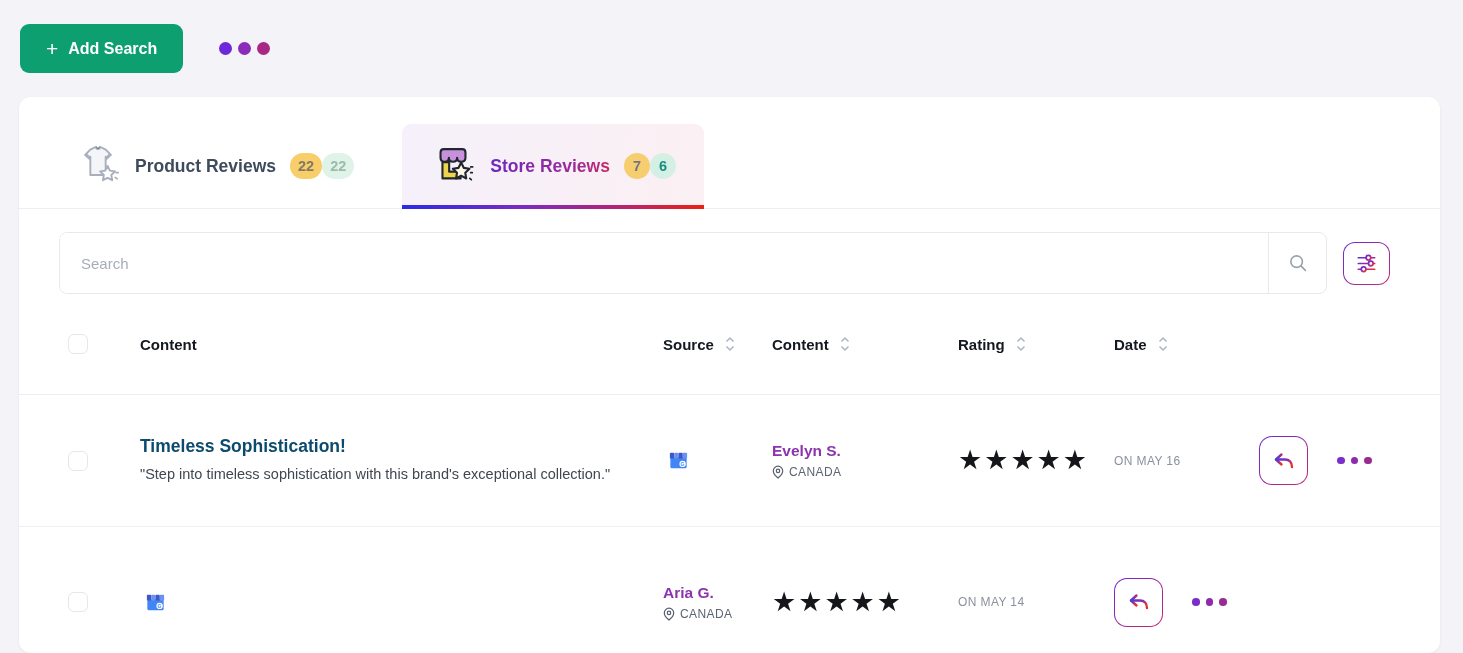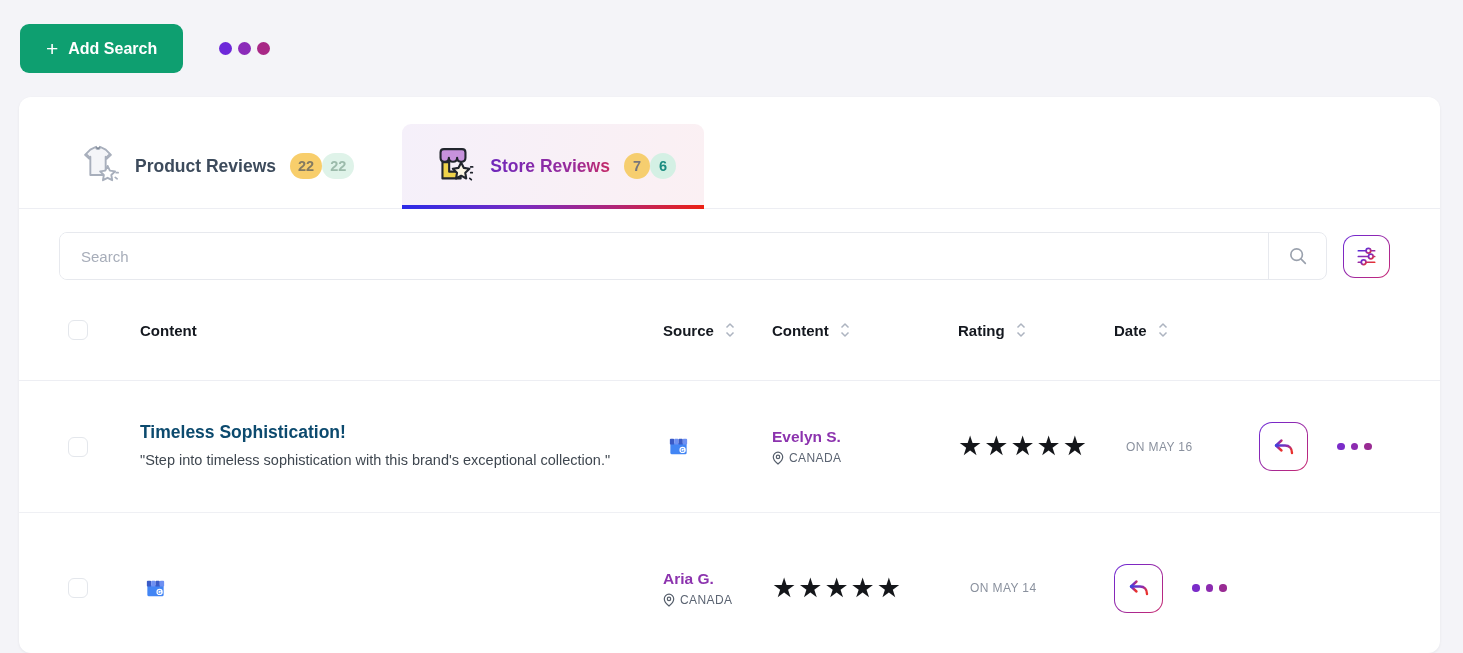--- a/index.html
+++ b/index.html
@@ -62,21 +62,21 @@
     font-size:14.5px; font-weight:600;
   }
   .badge.amber { background:#F8CE6B; color:#837A61; }
   .badge.mint  { background:#DFF3E9; color:#9CBBAB; }
   .tab.active .badge.amber { background:#F6CE6F; color:#77757B; }
   .tab.active .badge.mint  { background:#D4F0E4; color:#1B8C80; }
   .tab-badges { display:flex; align-items:center; }
   
   .search-row { display:flex; align-items:center; gap:16px; padding:23px 50px 0 40px; }
   .search-box {
-    flex:1; display:flex; align-items:stretch; height:48px;
+    flex:1; display:flex; align-items:stretch; height:62px;
     border:1px solid #E7E9EE; border-radius:8px; background:#fff; overflow:hidden;
   }
   .search-box input {
     flex:1; border:none; outline:none; padding:0 16px 0 21px;
     font-family:inherit; font-size:15px; color:#333;
   }
   .search-box input::placeholder { color:#A7ADB9; }
   .search-icon-btn {
     width:58px; border:none; border-left:1px solid #E7E9EE; background:transparent;
     display:grid; place-items:center; cursor:pointer;
@@ -104,21 +104,21 @@
   .trow { height:132px; border-bottom:1px solid #EFF0F4; }
   .trow:last-child { height:150px; border-bottom:none; }
   .row-title { font-size:17.5px; font-weight:700; color:#0c4a6e; margin-bottom:7px; }
   .row-excerpt { font-size:14.5px; color:#3F4750; line-height:1.45; max-width:500px; }
   .source-cell { display:flex; align-items:center; }
   .source-cell svg { margin-left:4px; }
   .customer-name { font-size:15.5px; font-weight:700; color:#8C33AE; margin-bottom:5px; }
   .customer-loc { display:flex; align-items:center; gap:5px;
                   font-size:12px; color:#5B6472; letter-spacing:.4px; }
   .stars { font-size:27px; letter-spacing:2px; color:#14161A; line-height:1; }
-  .date-cell { font-size:12px; color:#8A919E; letter-spacing:.4px;margin-left:12px; }
+  .date-cell { font-size:12px; color:#8A919E; letter-spacing:.4px; }
   .actions { display:flex; align-items:center; gap:29px; }
   .reply-btn {
     width:49px; height:49px; border-radius:13px; cursor:pointer;
     border:1.7px solid transparent;
     background:linear-gradient(#fff,#fff) padding-box,
                linear-gradient(135deg,#6A28D9 0%,#C9286E 100%) border-box;
     display:grid; place-items:center;
   }
   .row-dots span { width:7.5px; height:7.5px; }
   .row-dots span:nth-child(1){ background:#7B2CC9; }

